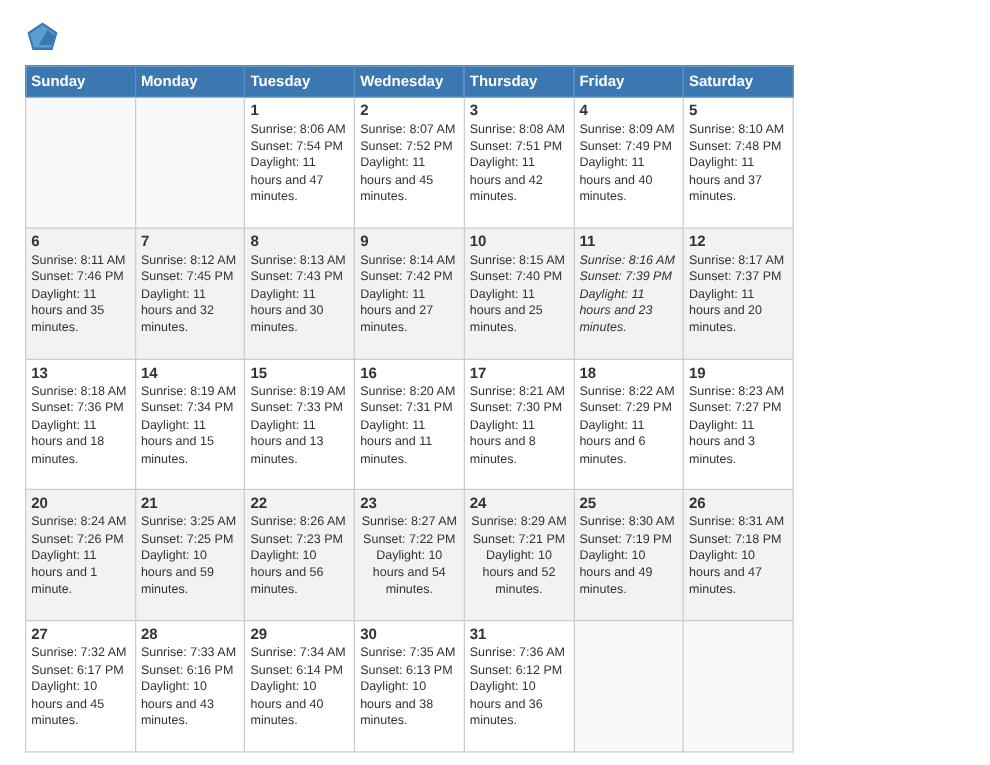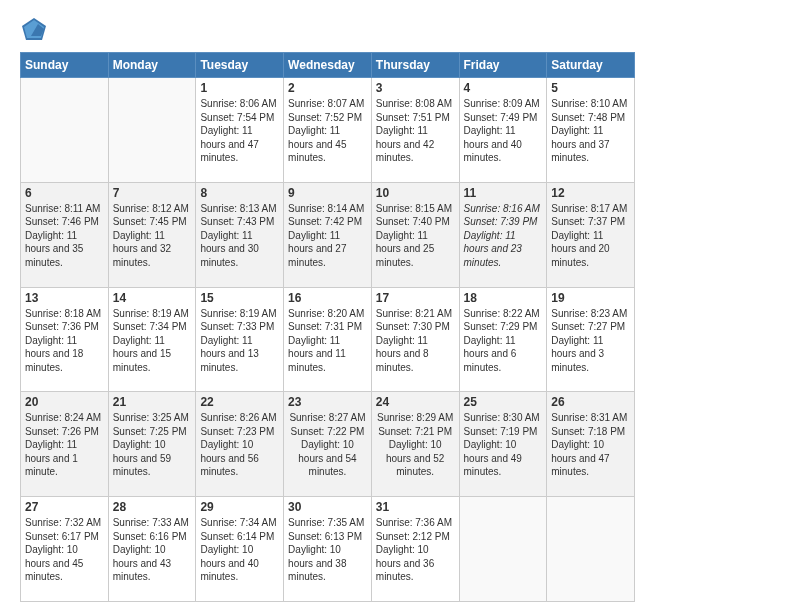--- a/index.html
+++ b/index.html
@@ -320,21 +320,21 @@
           </td>
           <td>
             <span class="day-num">30</span>
             <div class="day-info" style="white-space: pre-line;">Sunrise: 7:35 AM
 Sunset: 6:13 PM
 Daylight: 10 hours and 38 minutes.</div>
           </td>
           <td>
             <span class="day-num">31</span>
             <div class="day-info" style="white-space: pre-line;">Sunrise: 7:36 AM
-Sunset: 2:12 PM
+Sunset: 6:12 PM
 Daylight: 10 hours and 36 minutes.</div>
           </td>
           <td class="empty-cell"></td>
           <td class="empty-cell"></td>
         </tr>
       </tbody>
   </table>
 </div>
 
 </body></html>

